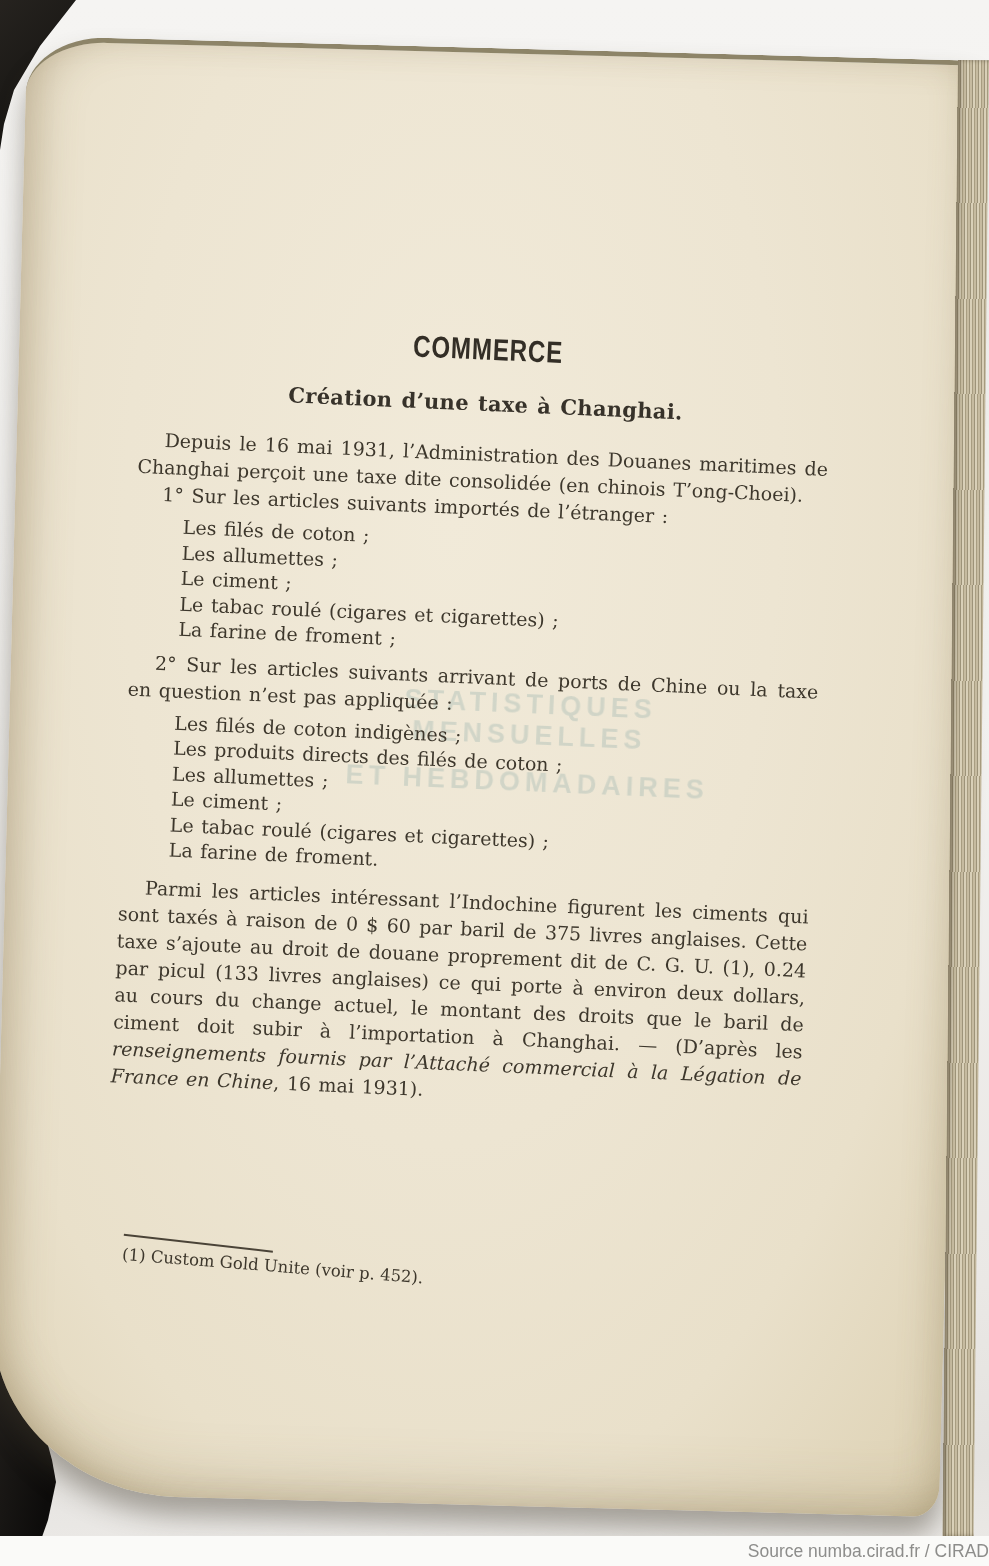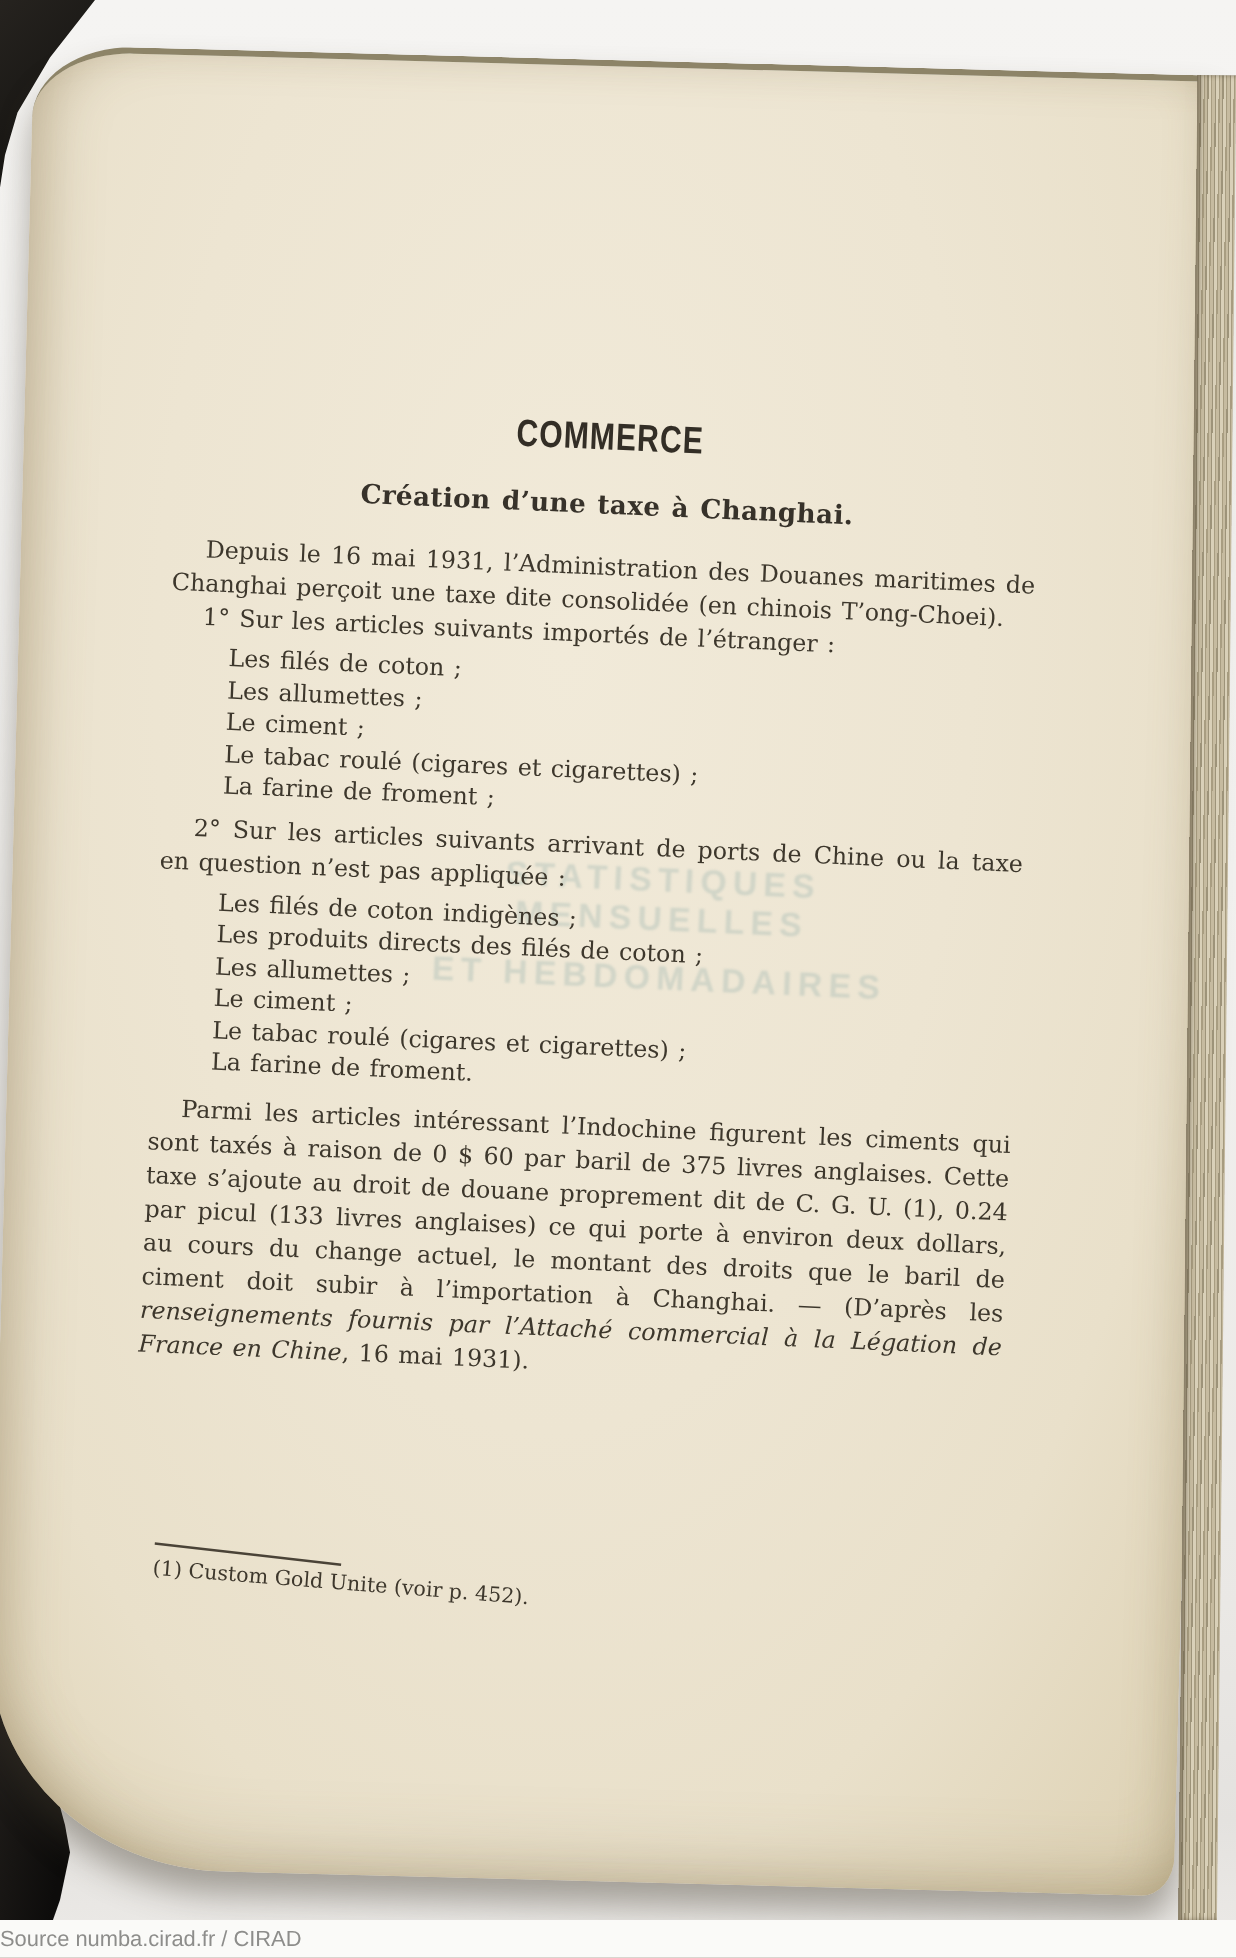--- a/index.html
+++ b/index.html
@@ -60,23 +60,23 @@
   .para.m12 { margin-top:12px; }
   .item-list { margin:6px 0 0; padding-left:48px; line-height:25.5px; }
   .footnote {
     position:absolute; left:128px; top:1190px; z-index:2; color:#3d372c;
     transform: rotate(3deg); transform-origin:left top;
   }
   .footnote-rule { width:150px; height:0; border-top:2px solid #4a4337; transform:rotate(2deg); transform-origin:left center; }
   .footnote-text { margin-top:8px; font-size:16.5px; line-height:22px; }
   .source-bar {
     position:absolute; left:0; bottom:0; width:100%; height:30px; z-index:10;
-    background:#fafaf8; box-sizing:border-box; padding-right:14px;
+    background:#fafaf8; box-sizing:border-box; 
     font-family:"Liberation Sans",sans-serif; font-size:17.5px; line-height:30px;
-    color:#8d8d8b; text-align:left;
+    color:#8d8d8b; text-align:right;
   }
 </style>
 </head>
 <body>
 
 <div class="scene">
 
   <div class="binding-top"></div>
   <div class="binding-bottom"></div>
   <div class="page-stack"></div>

